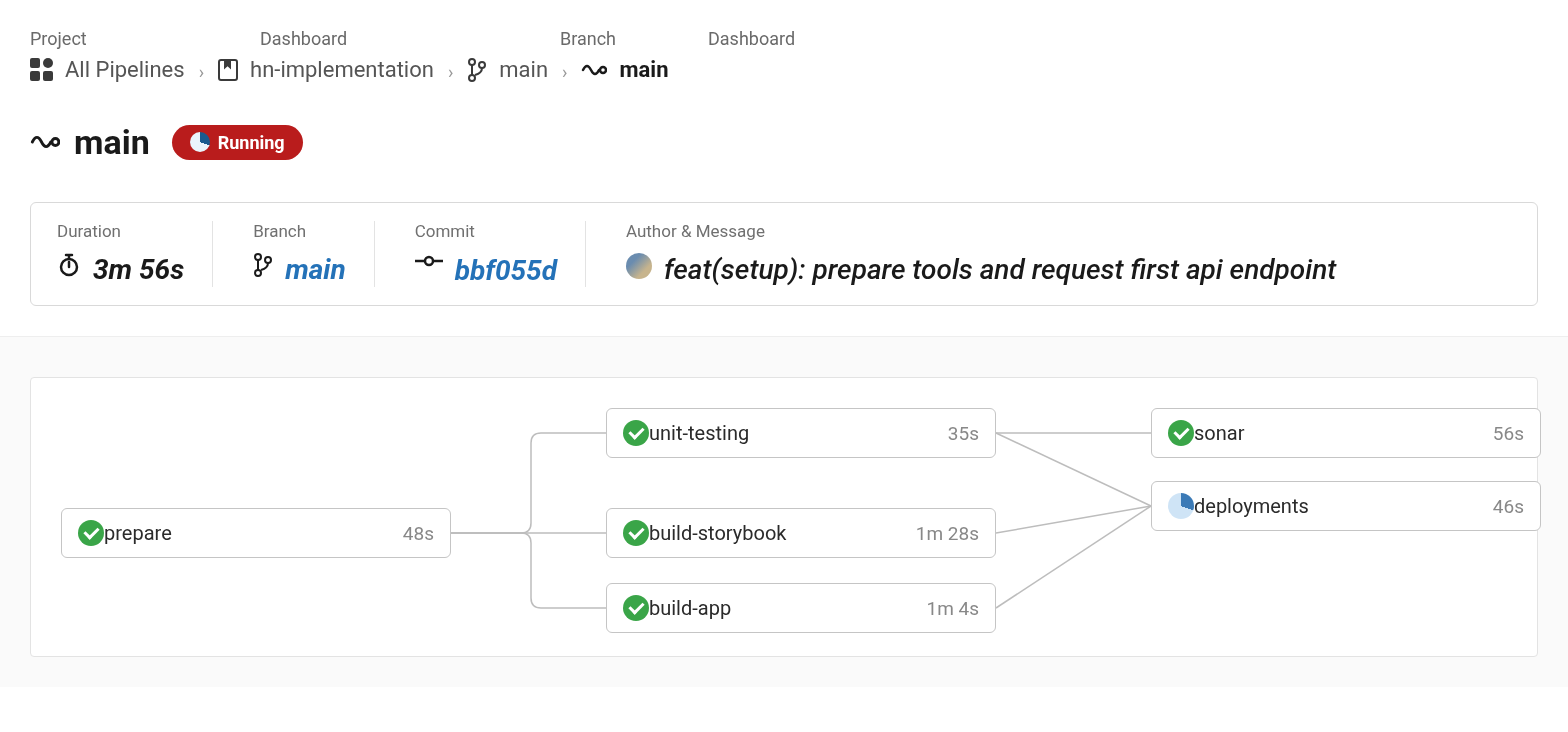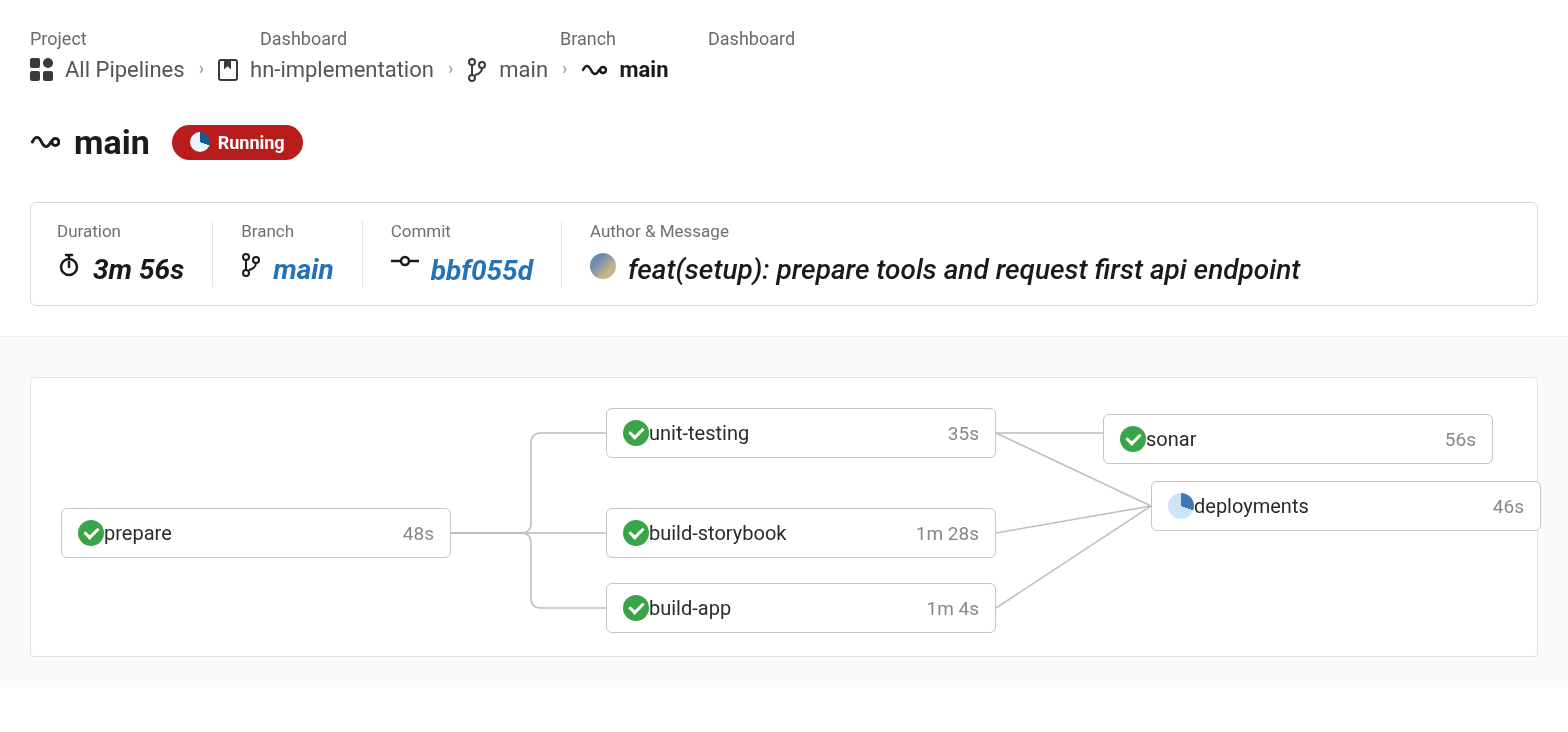--- a/index.html
+++ b/index.html
@@ -23,21 +23,21 @@
       color: #6a6a6a;
       margin-bottom: 8px;
     }
     .breadcrumb-labels > span:nth-child(1) { width: 230px; }
     .breadcrumb-labels > span:nth-child(2) { width: 300px; }
     .breadcrumb-labels > span:nth-child(3) { width: 148px; }
     .breadcrumb-labels > span:nth-child(4) { }
 
     .breadcrumb-items {
       display: flex;
-      align-items: flex-start;
+      align-items: flex-end;
       gap: 14px;
       font-size: 22px;
       color: #555;
       margin-bottom: 40px;
     }
     .breadcrumb-items .bc-link {
       display: inline-flex;
       align-items: center;
       gap: 12px;
       color: #555;
@@ -85,21 +85,21 @@
       border-radius: 50%;
       background: conic-gradient(#1a5a8f 0deg 110deg, #eaf4fc 110deg 360deg);
     }
 
     .meta-card {
       border: 1px solid #d9d9d9;
       border-radius: 6px;
       display: flex;
       padding: 18px 26px;
       margin-bottom: 30px;
-      gap: 0;
+      gap: 12px;
     }
     .meta-section {
       padding-right: 28px;
       margin-right: 28px;
       border-right: 1px solid #e3e3e3;
     }
     .meta-section:last-child {
       border-right: none;
       margin-right: 0;
       padding-right: 0;
@@ -371,21 +371,21 @@
       <span class="check-icon"></span>
       <span class="job-name">build-storybook</span>
       <span class="job-time">1m 28s</span>
     </div>
     <div class="job-node" style="left:575px; top:205px;border-radius:6px;">
       <span class="check-icon"></span>
       <span class="job-name">build-app</span>
       <span class="job-time">1m 4s</span>
     </div>
 
-    <div class="job-node" style="left:1072px; top:30px;margin-top:6px;">
+    <div class="job-node" style="left:1120px; top:30px;">
       <span class="check-icon"></span>
       <span class="job-name">sonar</span>
       <span class="job-time">56s</span>
     </div>
     <div class="job-node" style="left:1120px; top:103px;">
       <span class="running-icon"></span>
       <span class="job-name">deployments</span>
       <span class="job-time">46s</span>
     </div>
 

